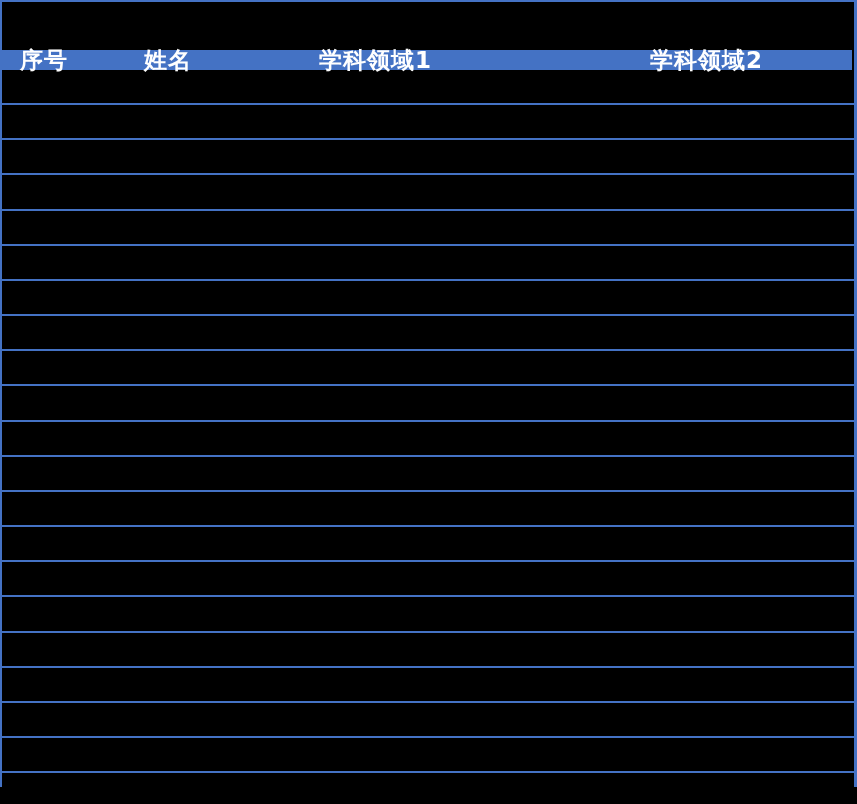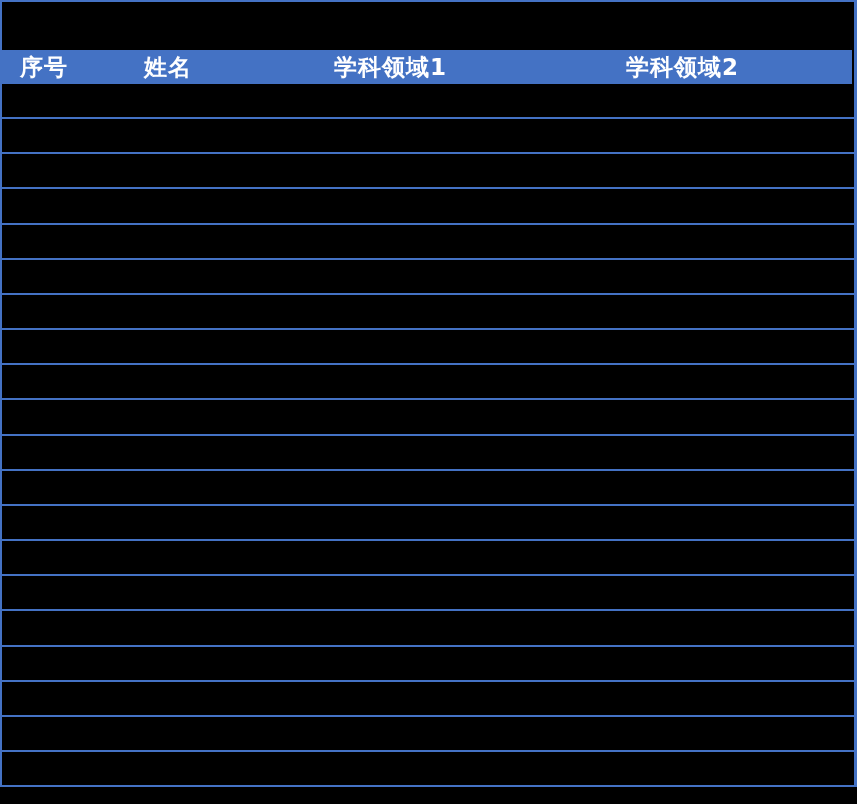--- a/index.html
+++ b/index.html
@@ -18,39 +18,39 @@
     border-top:2px solid var(--accent);
     border-left:2px solid var(--accent);
     border-right:3px solid var(--accent);
     background:var(--bg);
   }
   .title-row {
     height:48px;
     background:var(--bg);
   }
   .header-row {
-    height:34px;
+    height:20px;
     background:var(--accent);
     margin-right:2px;          
     position:relative;
   }
   .header-cell {
     position:absolute; top:50%;
     transform:translateY(-50%);
     color:var(--header-text);
     font-weight:bold;
     font-size:23px;
     letter-spacing:1px;
     white-space:nowrap;
     line-height:1;
   }
   .hc-1 { left:18px; }
   .hc-2 { left:142px; }
-  .hc-3 { left:332px; }
-  .hc-4 { left:624px; }
+  .hc-3 { left:317px; }
+  .hc-4 { left:648px; }
   .table-body {
     display:flex;
     flex-direction:column;
     height:703px;
   }
   .table-row {
     flex:1 1 auto;
     background:var(--bg);
     border-bottom:2px solid var(--accent);
   }

